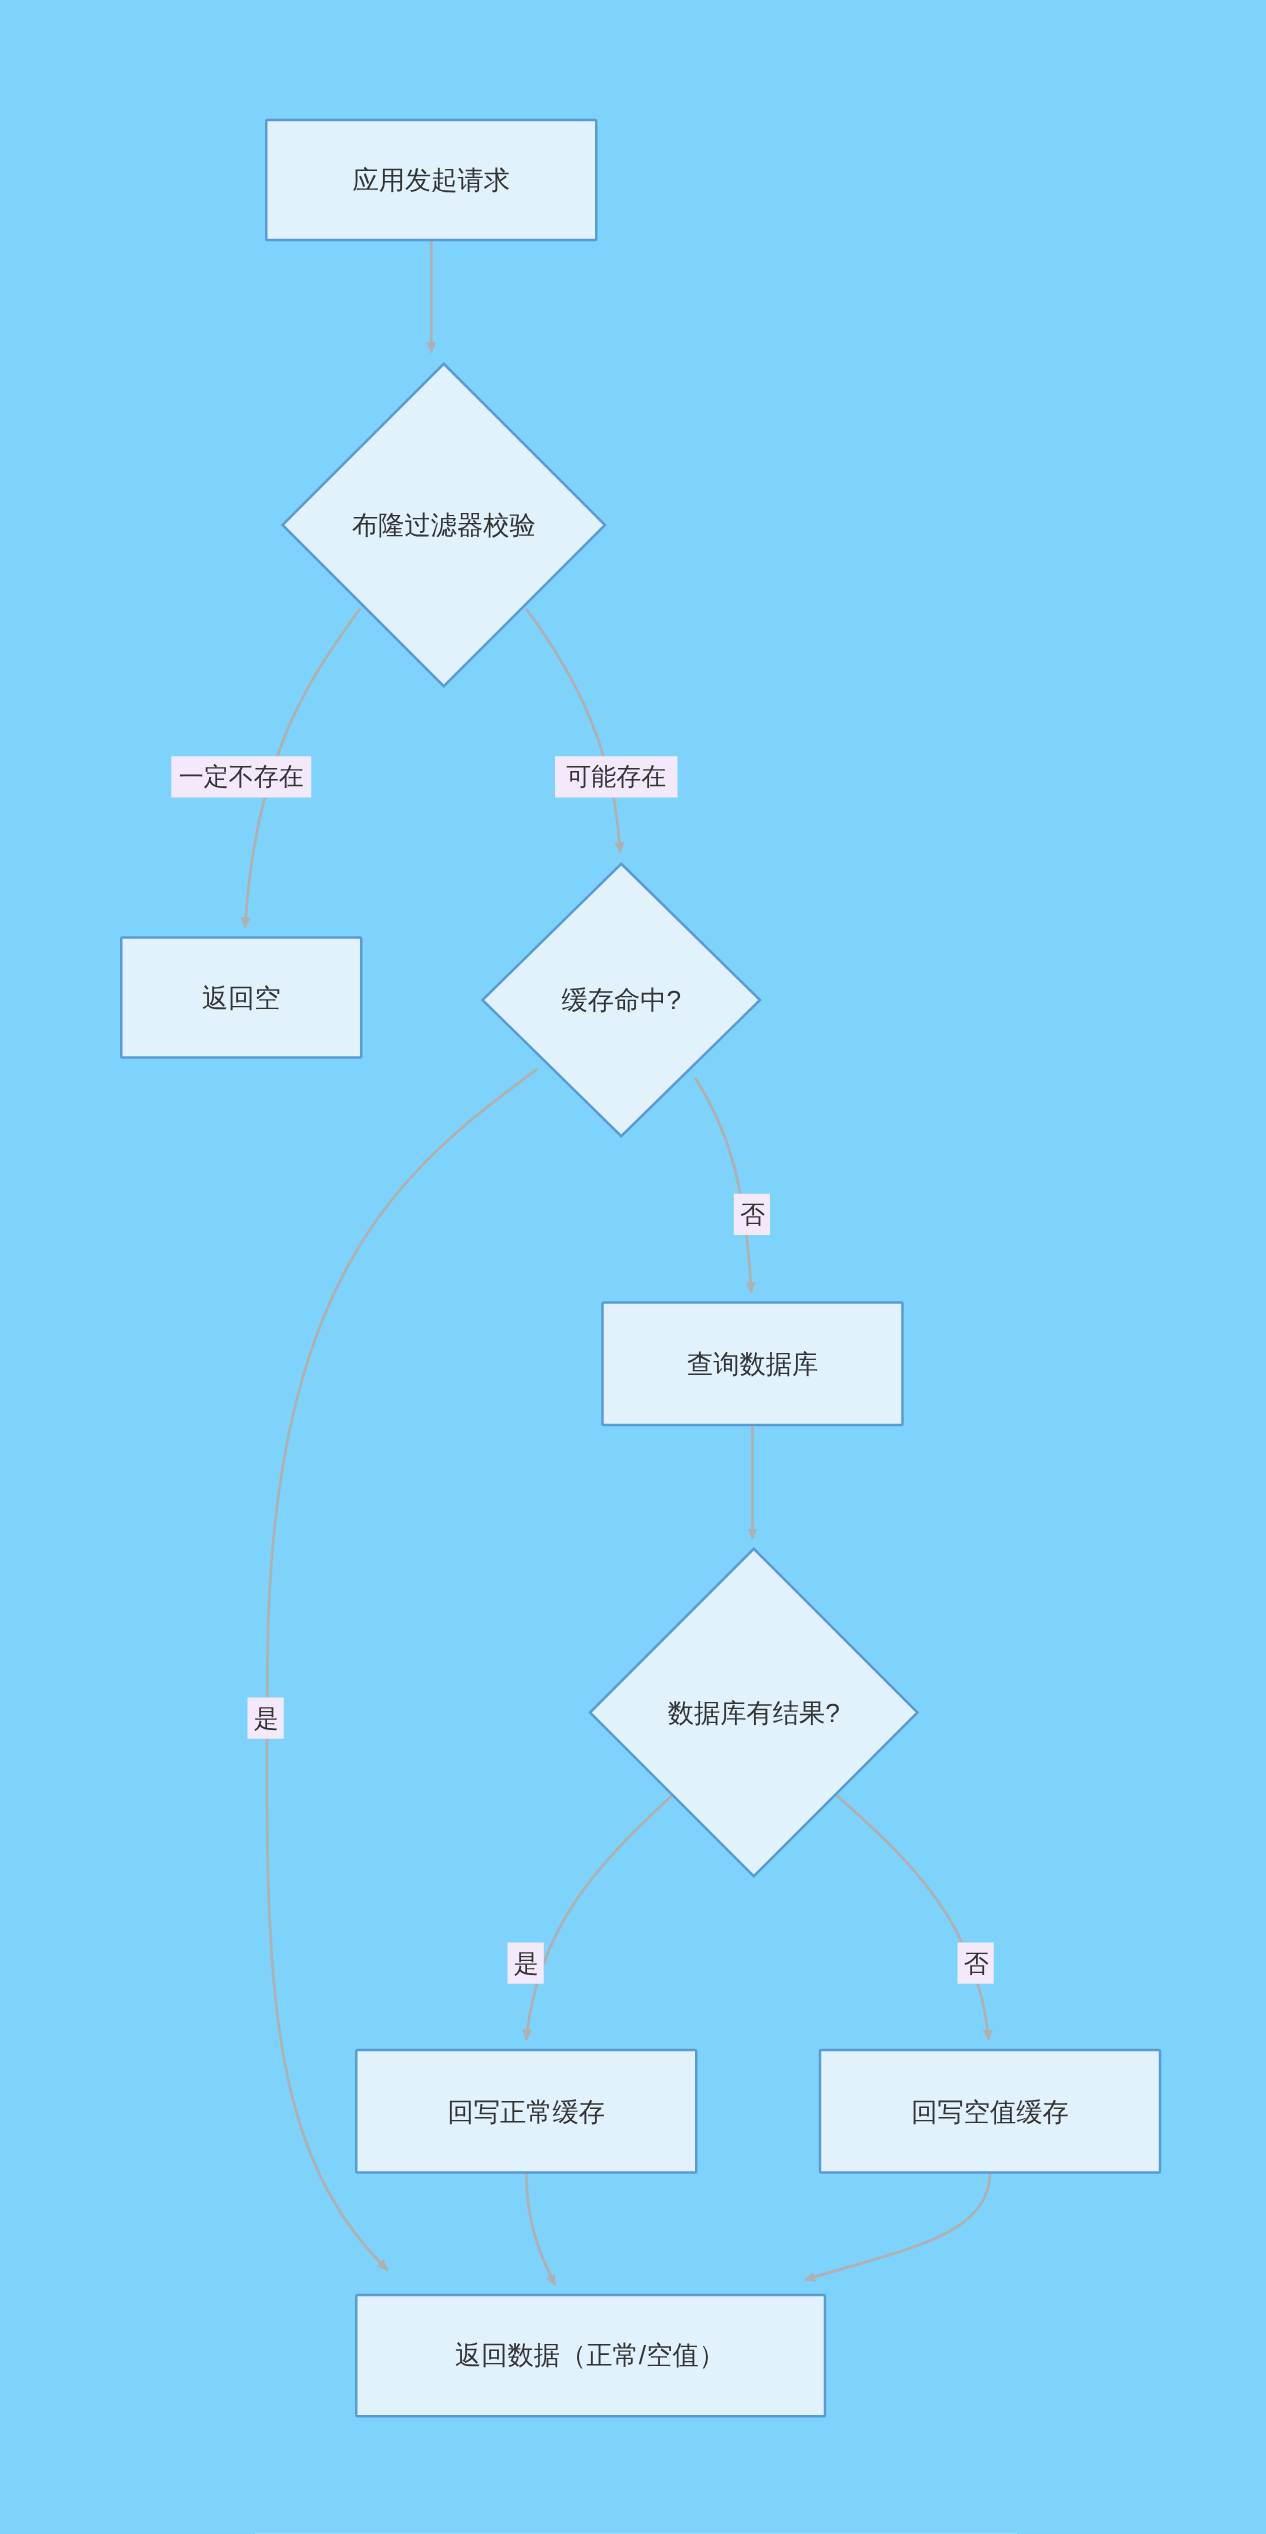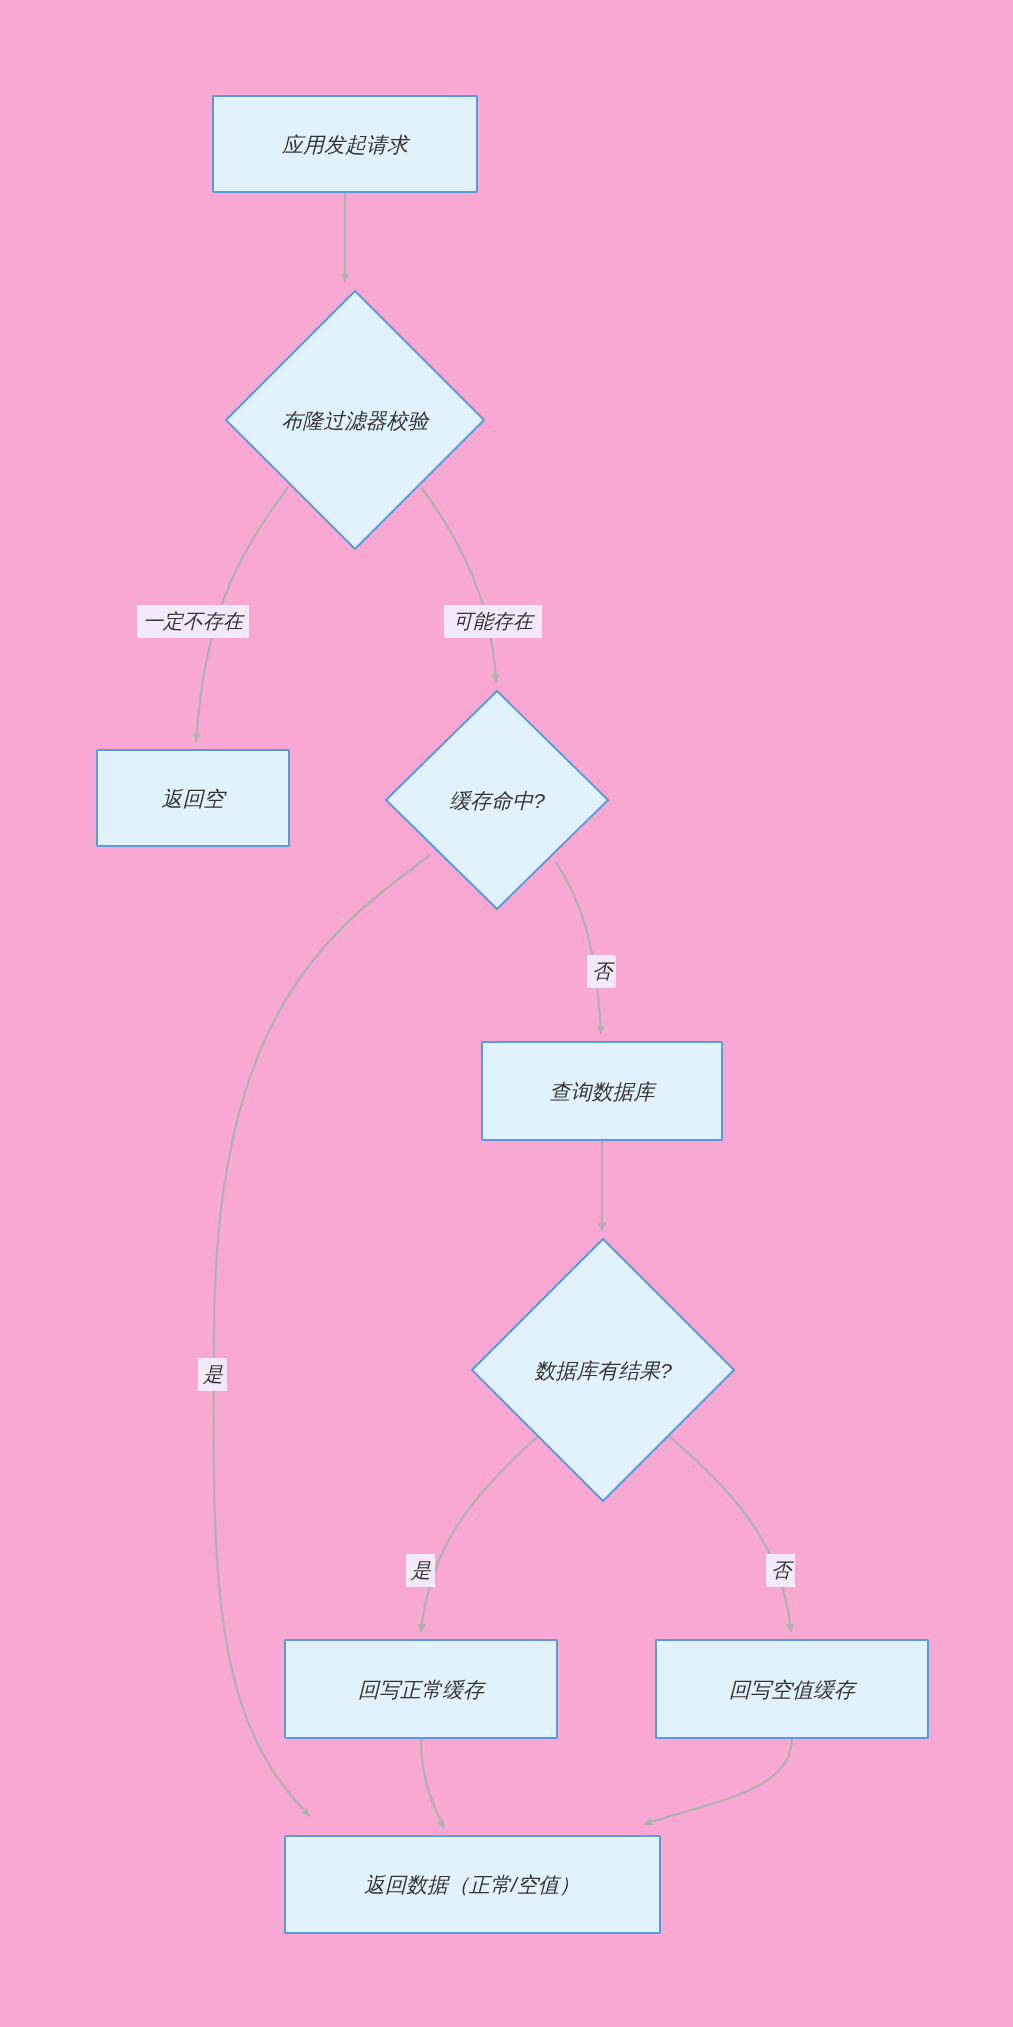--- a/index.html
+++ b/index.html
@@ -1,20 +1,20 @@
 <!DOCTYPE html>
 <html><head>
 <meta charset="utf-8">
 <style>
   html,body{margin:0;padding:0;background:#ffffff;}
   body{
     font-family:"Liberation Sans","DejaVu Sans",sans-serif;
     width:1013px;height:2027px;overflow:hidden;
   }
-  #canvas{position:relative;width:1013px;height:2027px;background:#f9a8d4;font-style:italic;}
+  #canvas{position:relative;width:1013px;height:2027px;background:#7dd3fc;}
   svg#flow{position:absolute;top:0;left:0;width:1013px;height:2027px;}
   .node-shape{fill:#e1f2fd;stroke:#5b9bd5;stroke-width:2;}
   .node-label{
     font-family:"Liberation Sans","DejaVu Sans",sans-serif;
     font-size:21px;fill:#333333;text-anchor:middle;dominant-baseline:middle;
   }
   .edge-path{fill:none;stroke:#b0b0b0;stroke-width:2.2;}
   .edge-arrow{fill:#b0b0b0;stroke:none;}
   .edge-label-bg{fill:#f3e9fb;}
   .edge-label-text{

